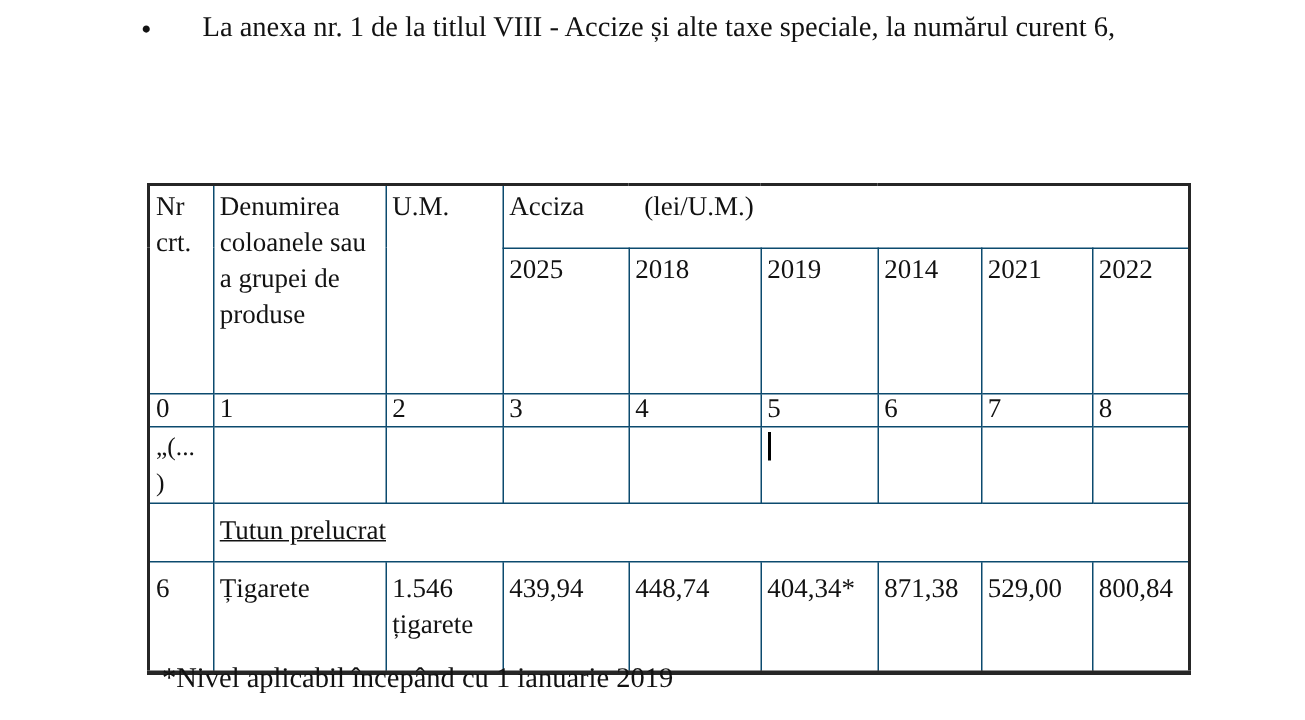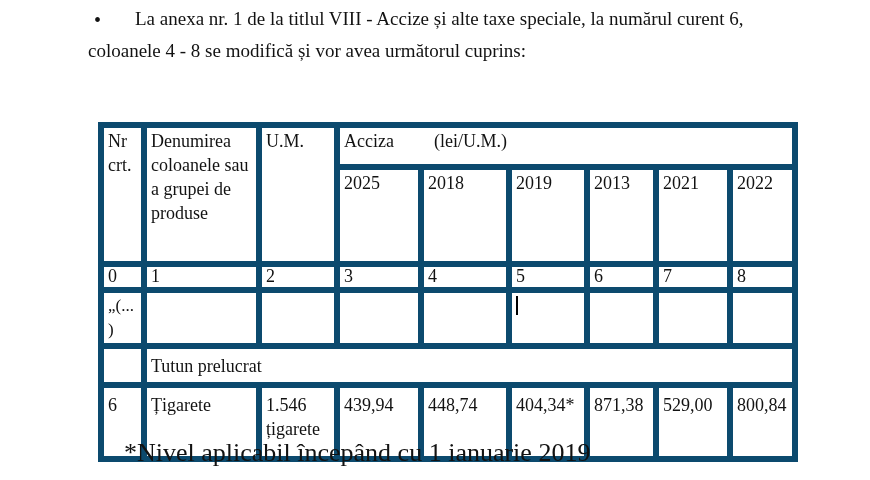--- a/index.html
+++ b/index.html
@@ -14,46 +14,45 @@
   .p1{margin:0;padding-left:22px;text-indent:25px;text-align:justify;width:698px;}
   .p2{margin:6px 0 0 0;}
   
   table.acc{
     position:absolute;left:98px;top:122px;width:694px;
     border-collapse:collapse;table-layout:fixed;
     font-size:18px;
     border:2px solid #262626;border-bottom-width:3px;
   }
   table.acc td, table.acc th{
-    border:6px solid #0c4a6e;
+    border:1px solid #0c4a6e;
     vertical-align:top;text-align:left;font-weight:normal;
     padding:1px 4px;line-height:24px;overflow:hidden;
   }
   .hd3{padding-top:24px;line-height:26px;}
   .denum{text-align:justify;}
   .acciza-cell{padding-left:46px;}
   .gap{margin-left:40px;}
   .y2017{border-top:2px solid #000;border-left:2px solid #000;border-right:2px solid #000;}
   tr.nums td{line-height:19px;padding-top:0;}
   .pre{white-space:pre-line;}
   .ellipsis-cell{white-space:pre-line;line-height:18px;font-size:17px;padding-top:4px;}
   .thick-top{border-top:3px solid #000;}
   .caret{display:inline-block;width:2px;height:19px;background:#000;margin-top:2px;}
-  tr.group td{padding-top:5px;}
+  tr.group td{padding-top:5px;text-decoration:underline;}
   tr.data td{padding-top:5px;}
   
-  .footnote{position:absolute;left:124px;top:441px;font-size:26px;line-height:24px;}
+  .footnote{position:absolute;left:108px;top:441px;font-size:19px;line-height:24px;}
 </style>
 </head>
 <body>
 
 <div class="intro">
   <span class="bullet">•</span>
   <p class="p1">La anexa nr. 1 de la titlul VIII - Accize și alte taxe speciale, la numărul curent 6,</p>
-  <p class="p2">coloanele 4 - 8 se modifică și vor avea următorul cuprins:</p>
 </div>
 
 <table class="acc">
   <colgroup>
     <col style="width:43px">
       <col style="width:115px">
       <col style="width:78px">
     <col style="width:84px">
       <col style="width:88px">
       <col style="width:78px">
@@ -66,21 +65,21 @@
     <th rowspan="2" class="hd3 pre">Nr
 crt.</th>
     <th rowspan="2" class="hd3 denum">Denumirea coloanele sau a grupei de produse</th>
     <th rowspan="2" class="hd3">U.M.</th>
     <th colspan="6" class="acciza-cell"><span>Acciza</span><span class="gap">(lei/U.M.)</span></th>
   </tr>
   <tr style="height:97px">
     <th class="y2017">2025</th>
     <th>2018</th>
     <th>2019</th>
-    <th>2013</th>
+    <th>2014</th>
     <th>2021</th>
     <th>2022</th>
   </tr>
   <tr class="nums" style="height:22px">
     <td>0</td>
     <td>1</td>
     <td>2</td>
     <td>3</td>
     <td>4</td>
     <td>5</td>

